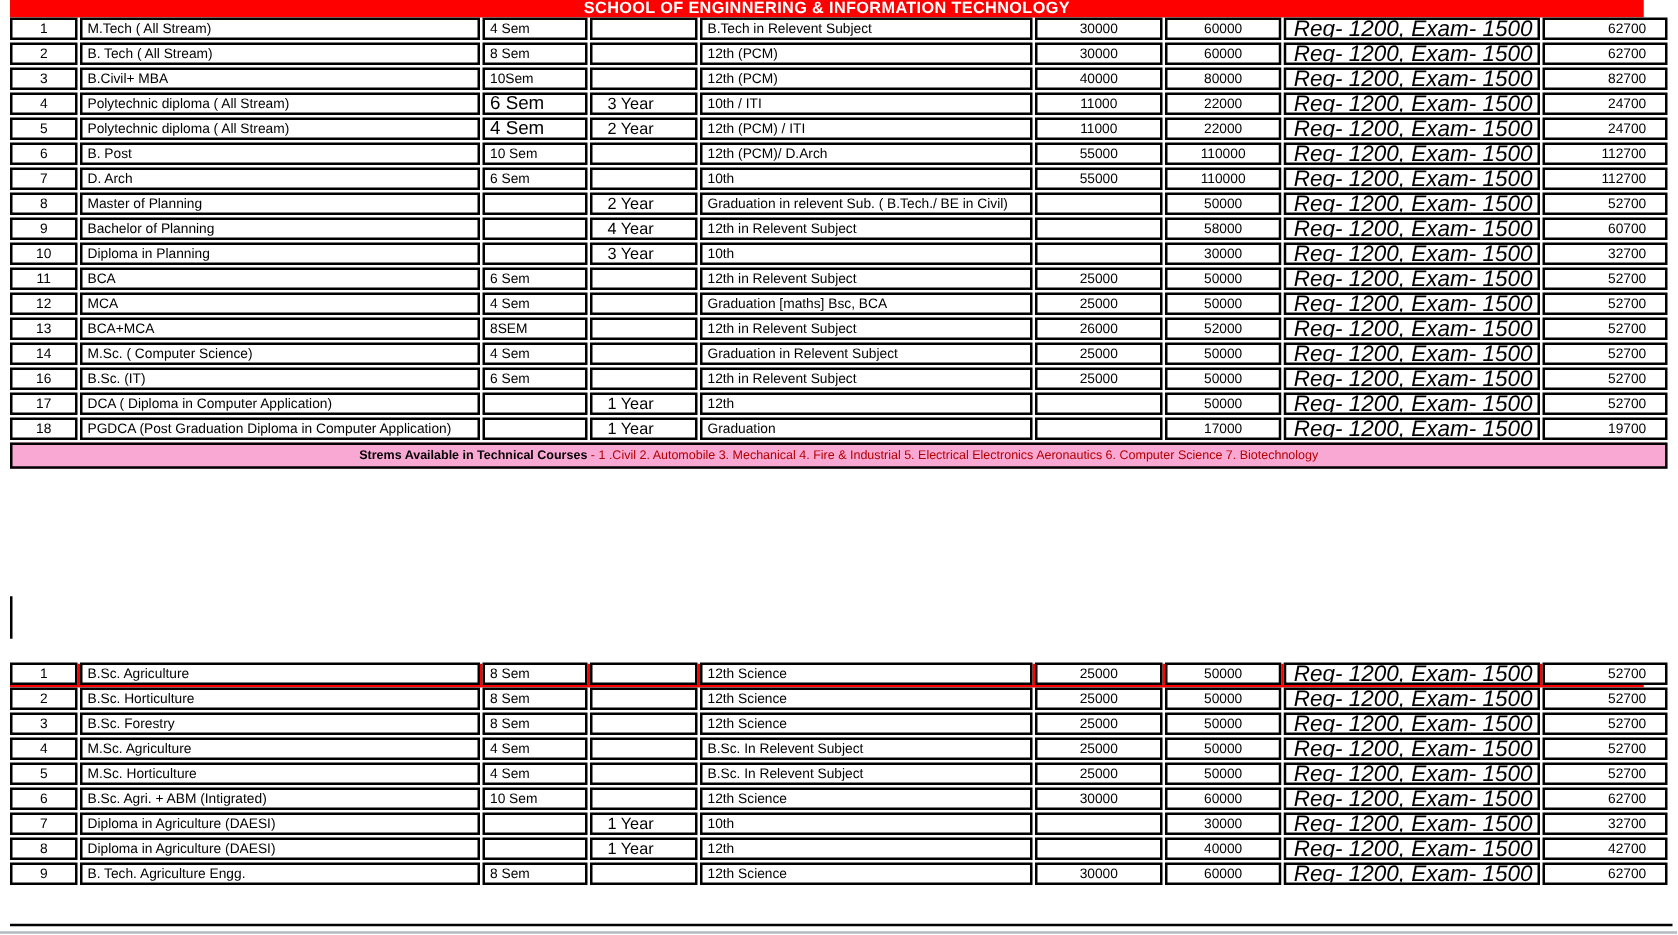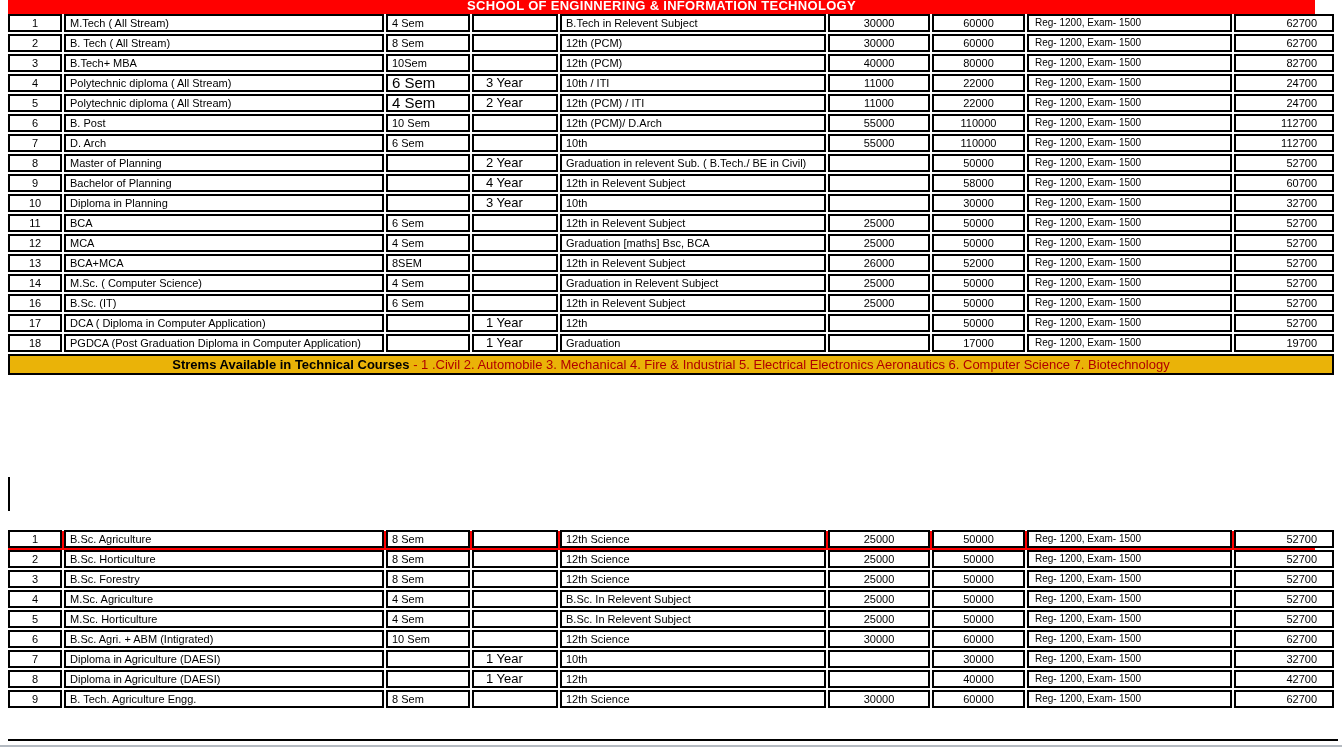--- a/index.html
+++ b/index.html
@@ -24,25 +24,25 @@
     font-size:11px;line-height:14px;padding:0 3px;vertical-align:middle;
     overflow:hidden;background:#fff;
   }
   .w-sno{width:54px}.w-course{width:320px}.w-sem{width:84px}.w-year{width:86px}
   .w-eligibility{width:266px}.w-fee_per_sem{width:102px}.w-fee_per_year{width:93px}
   .w-reg_exam{width:205px}.w-total{width:100px}
   td.col-sno{text-align:center;}
   td.col-course,td.col-sem,td.col-eligibility{text-align:left;padding-left:4px;}
   td.col-year{font-size:13px;padding-left:12px;}
   td.col-fee_per_sem,td.col-fee_per_year{text-align:center;}
-  td.col-reg_exam{font-size:10px;padding-left:6px;white-space:nowrap;}
+  td.col-reg_exam{font-size:18px;padding-left:6px;white-space:nowrap;font-style:italic;}
   td.col-total{text-align:right;padding-right:15px;white-space:nowrap;}
   td.big-sem{font-size:15px;}
   td.note-cell{
-    background:#eab308;text-align:center;height:21px;font-size:13px;
+    background:#f9a8d4;text-align:center;height:21px;font-size:10px;
     white-space:nowrap;
     margin-left:13px;
   }
   .note-bold{font-weight:bold;color:#000;}
   .note-rest{color:#B00000;}
   .vline{position:absolute;background:#000;}
   #gap-line{left:8px;top:477px;width:2px;height:34px;}
   #partial-row-line{position:absolute;left:8px;top:739px;width:1330px;height:2px;background:#000;}
   #bottom-gray{position:absolute;left:0;top:745px;width:1342px;height:2px;background:#b4bac1;}
 </style>
@@ -83,21 +83,21 @@
           <td class="col-sem">8 Sem</td>
           <td class="col-year"></td>
           <td class="col-eligibility">12th (PCM)</td>
           <td class="col-fee_per_sem">30000</td>
           <td class="col-fee_per_year">60000</td>
           <td class="col-reg_exam">Reg- 1200, Exam- 1500</td>
           <td class="col-total">62700</td>
         </tr>
         <tr>
           <td class="col-sno">3</td>
-          <td class="col-course">B.Tech+ MBA</td>
+          <td class="col-course">B.Civil+ MBA</td>
           <td class="col-sem">10Sem</td>
           <td class="col-year"></td>
           <td class="col-eligibility">12th (PCM)</td>
           <td class="col-fee_per_sem">40000</td>
           <td class="col-fee_per_year">80000</td>
           <td class="col-reg_exam">Reg- 1200, Exam- 1500</td>
           <td class="col-total">82700</td>
         </tr>
         <tr>
           <td class="col-sno">4</td>

